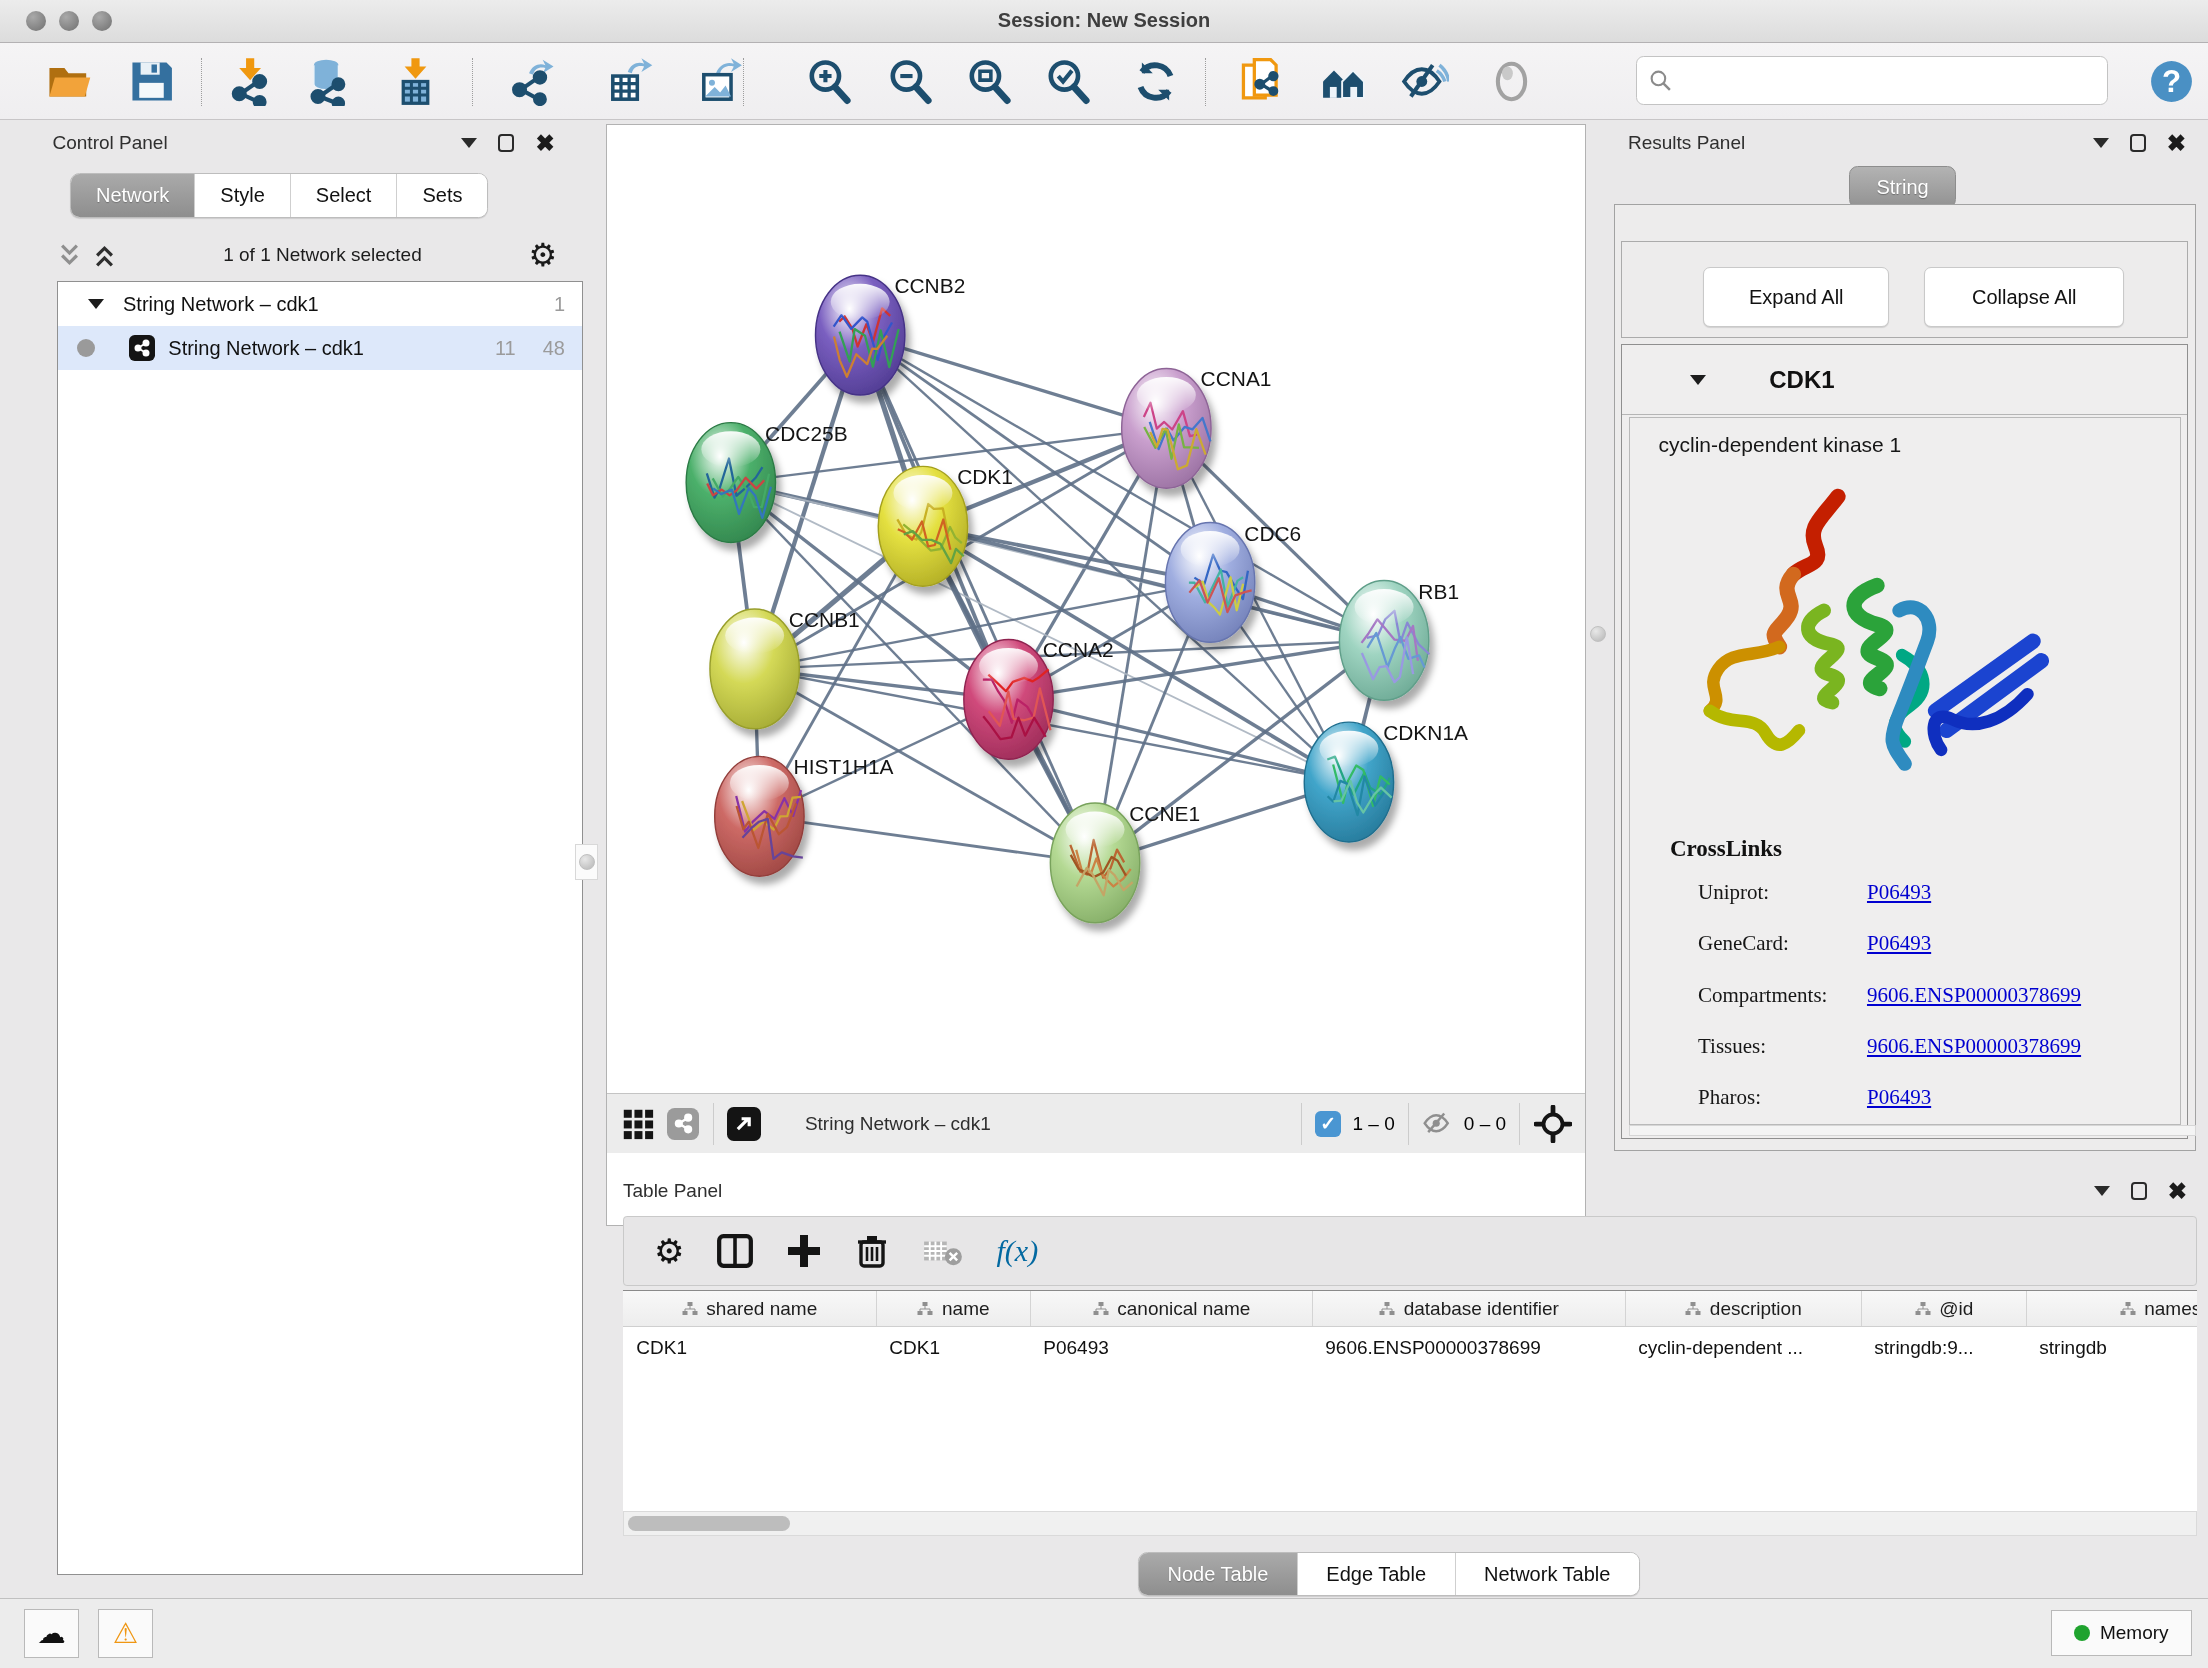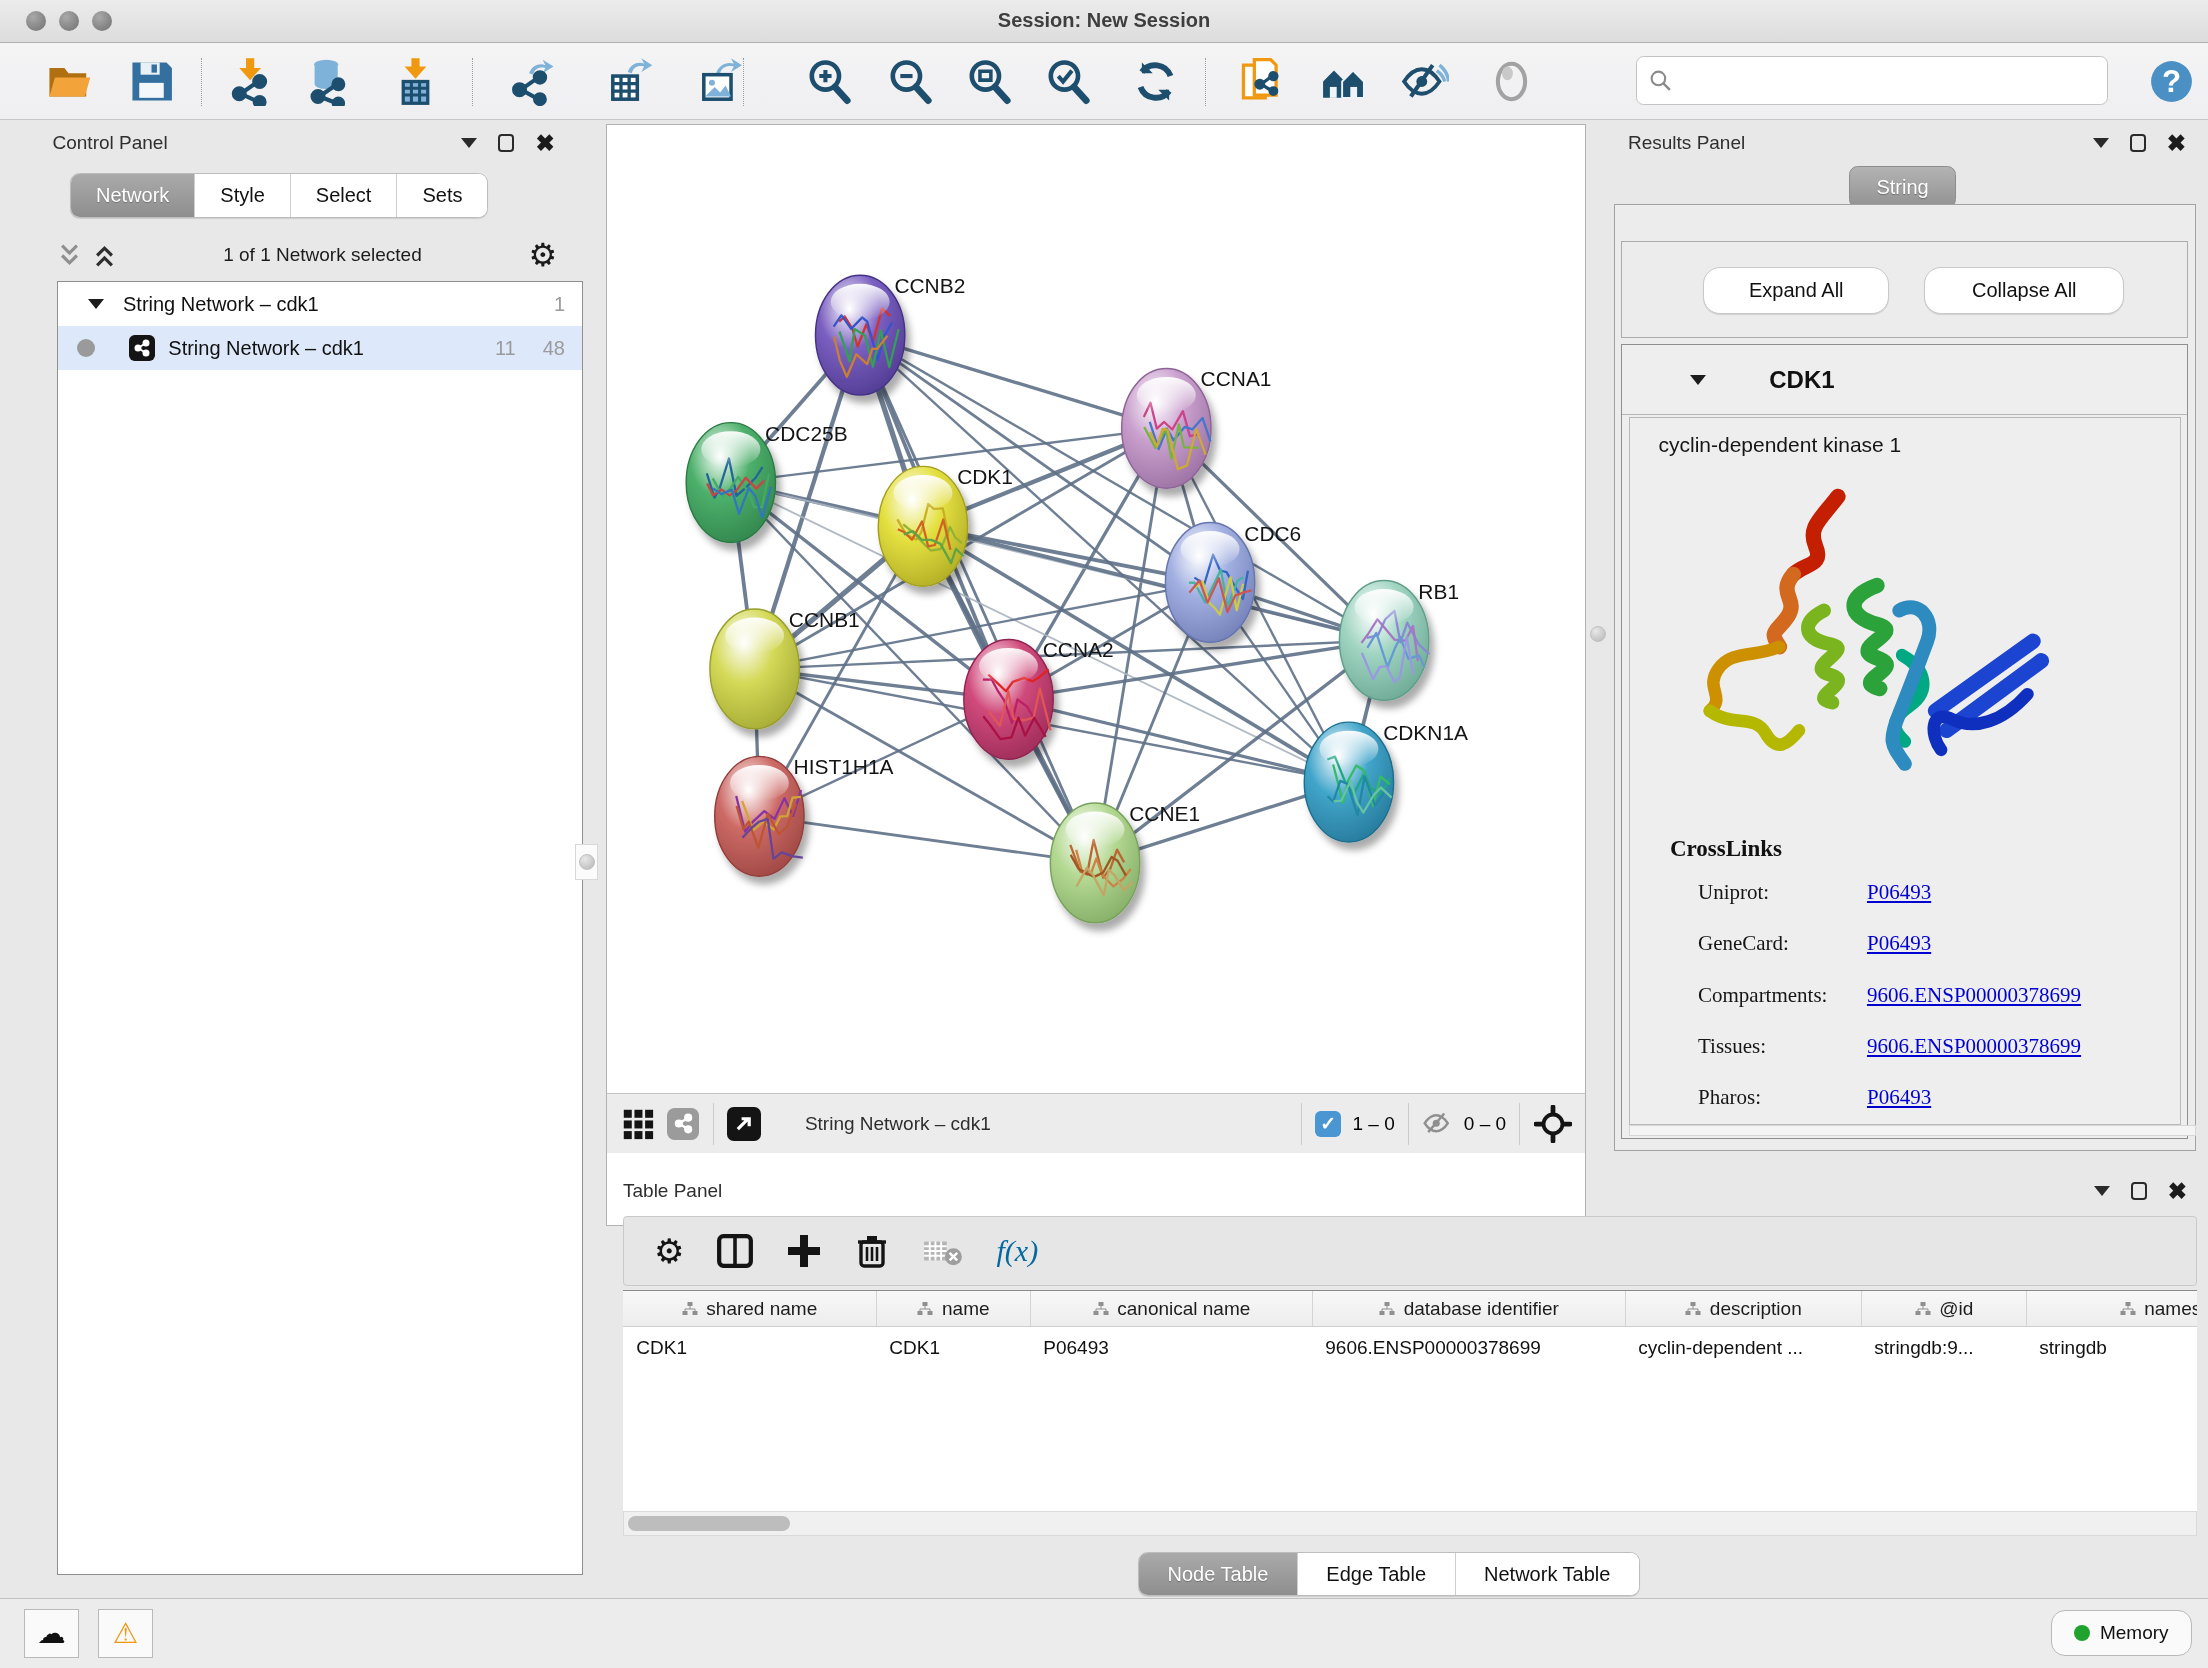--- a/index.html
+++ b/index.html
@@ -92,22 +92,22 @@
   
   #results-panel { position:absolute; left:1605px; top:124px; width:596px; height:1039px; }
   #rp-tab { position:absolute; left:244px; top:42px; width:107px; height:42px;
     background:linear-gradient(#b3b3b3,#929292); border:1px solid #8d8d8d; border-radius:8.6px;
     color:#fff; font-size:20px; display:flex; align-items:center; justify-content:center;
     text-shadow:0 1px 1px rgba(0,0,0,0.3); }
   #rp-outer { position:absolute; left:8.6px; top:80px; width:582px; height:947px;
     background:#edecec; border:1px solid #a2a2a2; }
   #rp-btnbox { position:absolute; left:6.7px; top:36px; width:567px; height:97px;
     background:#edecec; border:1px solid #ababab; }
-  .rp-btn { position:absolute; top:25px; height:47px; background:#fff; border:1px solid #c9c9c9;
-    border-radius:17px; font-size:20px; color:#111; display:flex; align-items:center;
+  .rp-btn { position:absolute; top:25px; height:60px; background:#fff; border:1px solid #c9c9c9;
+    border-radius:7px; font-size:20px; color:#111; display:flex; align-items:center;
     justify-content:center; box-shadow:0 1px 1px rgba(0,0,0,0.12); }
   #rp-content { position:absolute; left:6.7px; top:139px; width:567px; height:795px;
     background:#efeeee; border:1px solid #8f8f8f; }
   #gene-head { position:absolute; left:0; top:0; width:100%; height:70px; display:flex;
     align-items:center; border-bottom:1px solid #b5b5b5; }
   #gene-symbol { font-size:24px; font-weight:bold; color:#111; margin-left:19px; }
   #gene-body { position:absolute; left:6.7px; top:72px; width:552px; height:708px;
     background:#efeeee; border:1px solid #b9b9b9; }
   #gene-desc { position:absolute; left:28.5px; top:15px; font-size:21px; color:#161616; }
   #ribbon { position:absolute; left:38px; top:55px; width:418px; height:342px; }
@@ -144,21 +144,21 @@
     background:#bdbdbd; }
   #tp-tabs { position:absolute; left:532px; top:380px; height:44px; }
   #tp-tabs .tab { padding:0 28.5px; height:42px; }
 
   
   #statusbar { position:absolute; left:0; top:1598px; width:2208px; height:70px;
     background:#ececec; border-top:1px solid #c0c0c0; }
   .sbtn { position:absolute; top:9.5px; width:55px; height:49px; background:#fafafa;
     border:1px solid #b9b9b9; display:flex; align-items:center; justify-content:center; }
   #memory-btn { position:absolute; right:16px; top:11.4px; width:141px; height:46px; background:#fafafa;
-    border:1px solid #b9b9b9; border-radius:14px; display:flex; align-items:center;
+    border:1px solid #b9b9b9; border-radius:0; display:flex; align-items:center;
     justify-content:center; gap:9.5px; font-size:19px; color:#111; }
   #mem-dot { width:16px; height:16px; border-radius:50%; background:#1fa32e; }
   #cloud-glyph { font-size:28.5px; color:#111; }
   #warn-glyph { font-size:28.5px; color:#ef9612; }
 </style>
 </head>
 <body>
 
 <div id="titlebar">
   <span class="tlight" style="left:26px"></span>

